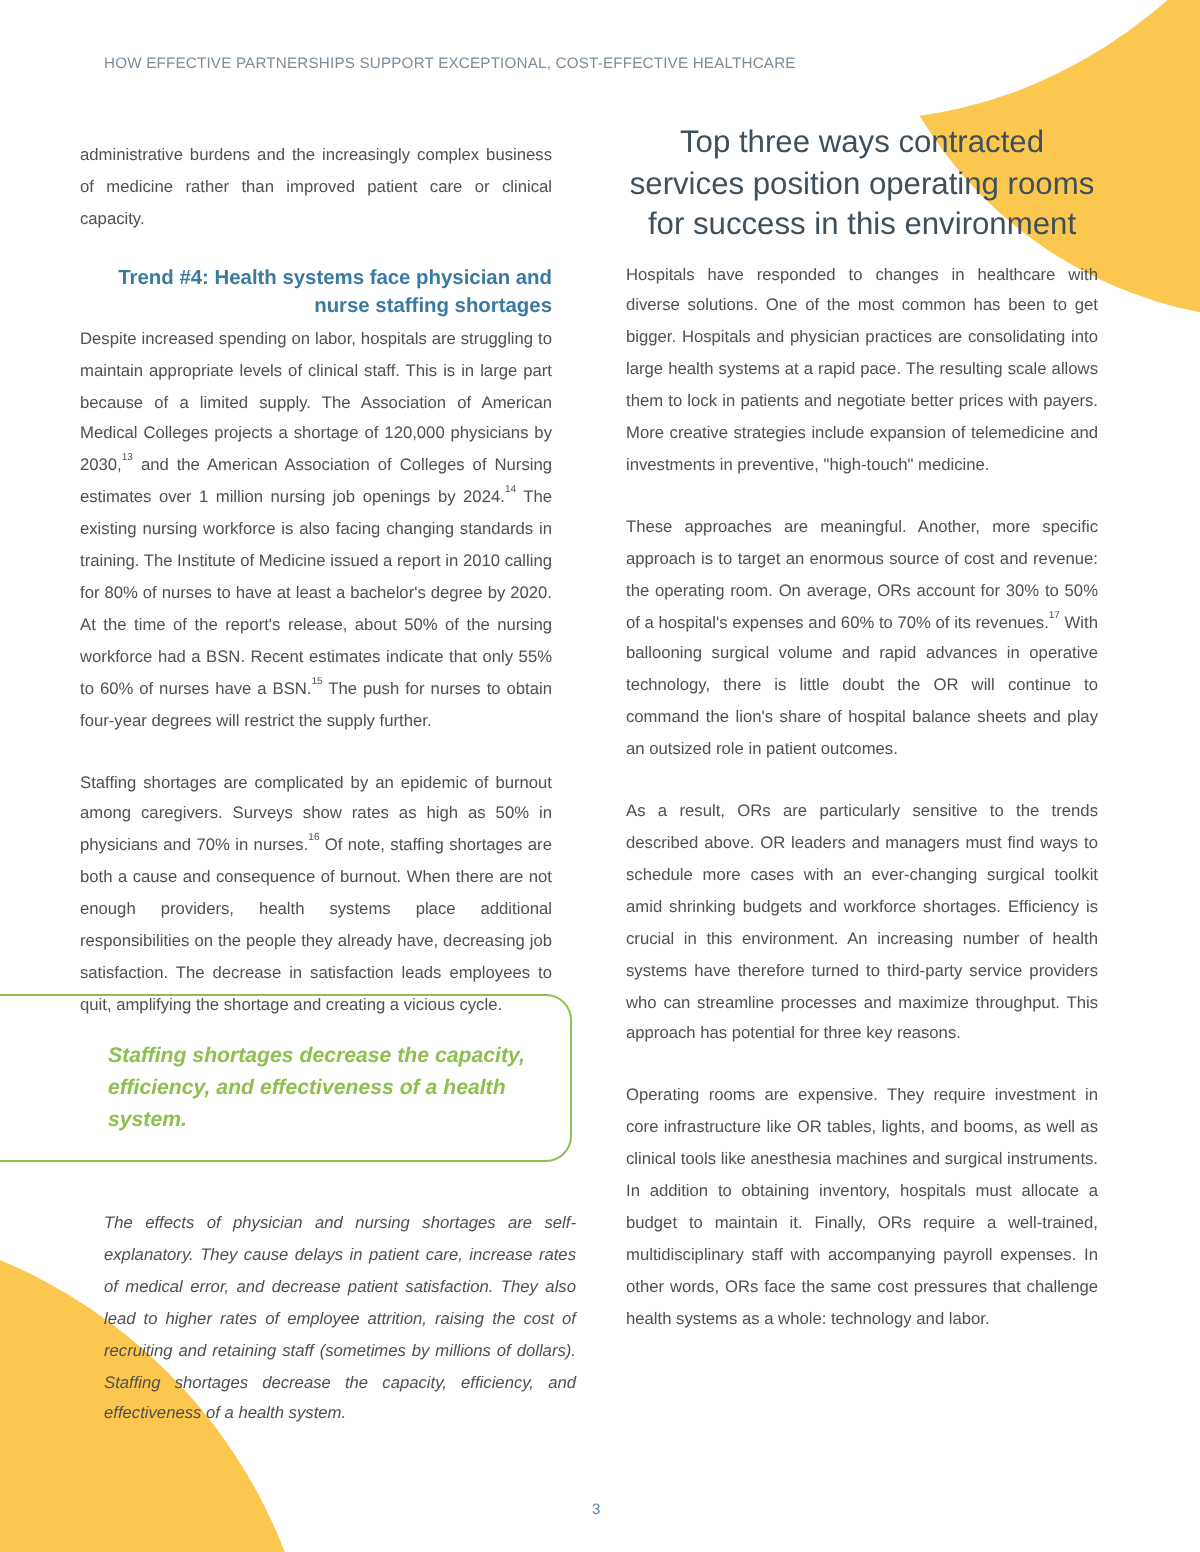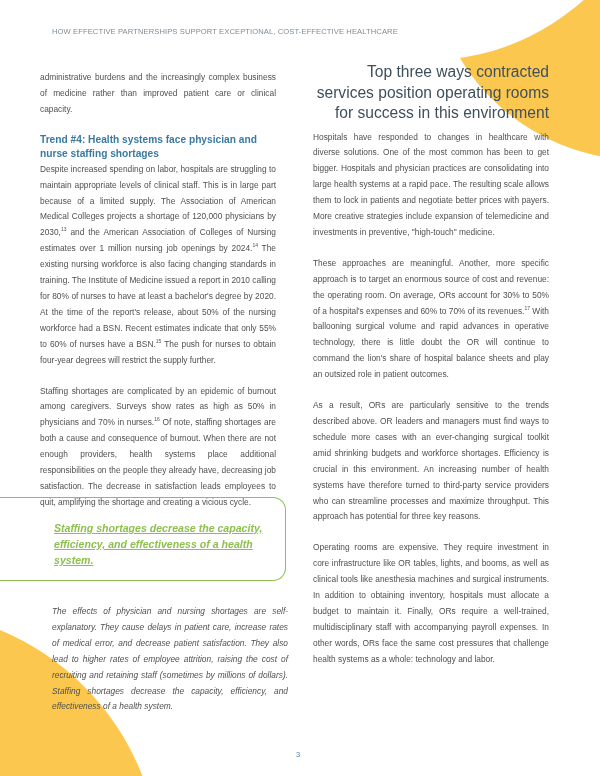--- a/index.html
+++ b/index.html
@@ -33,36 +33,36 @@
   .col {
     position: absolute; top: 70px; width: 236px;
     font-size: 8.35px; line-height: 15.9px; text-align: justify;
     color: #505050;
   }
   .col-left { left: 40px; }
   .col-right { left: 313px; width: 236px; top: 62px; }
   .para { margin: 0 0 15px 0; }
   .para.tight { margin: 0; }
   .h-trend {
-    color: #3a7aa0; font-size: 10.2px; line-height: 14.5px; margin: 0; text-align: left;
+    color: #3a7aa0; font-size: 10.2px; line-height: 14.5px; margin: 0; text-align: right;
   }
   .h-big {
     color: #3f4f5c; font-size: 15.6px; line-height: 20.5px; margin: 0 0 6px 0;
-    text-align: right; font-weight: normal;
+    text-align: center; font-weight: normal;
   }
   sup { font-size: 5px; vertical-align: top; line-height: 8px; }
   .callout {
     position: absolute; left: -4px; top: 497px; width: 290px; height: 84px;
     border: 1.5px solid #8dc04e; border-left: none;
     border-radius: 0 13px 13px 0; box-sizing: border-box;
   }
   .callout-text {
     position: absolute; left: 54px; top: 520px; width: 220px;
     color: #8dc04e; font-style: italic; font-weight: bold;
-    font-size: 10.6px; line-height: 16px; text-decoration: underline;
+    font-size: 10.6px; line-height: 16px;
   }
   .effects { position: absolute; left: 52px; top: 604px; width: 236px;
     font-size: 8.35px; line-height: 15.9px; text-align: justify; color: #505050; font-style: italic; }
   .page-num {
     position: absolute; left: 296px; top: 750px; font-size: 7.5px; color: #5a86a6;
   }
 </style>
 </head>
 <body>
 

